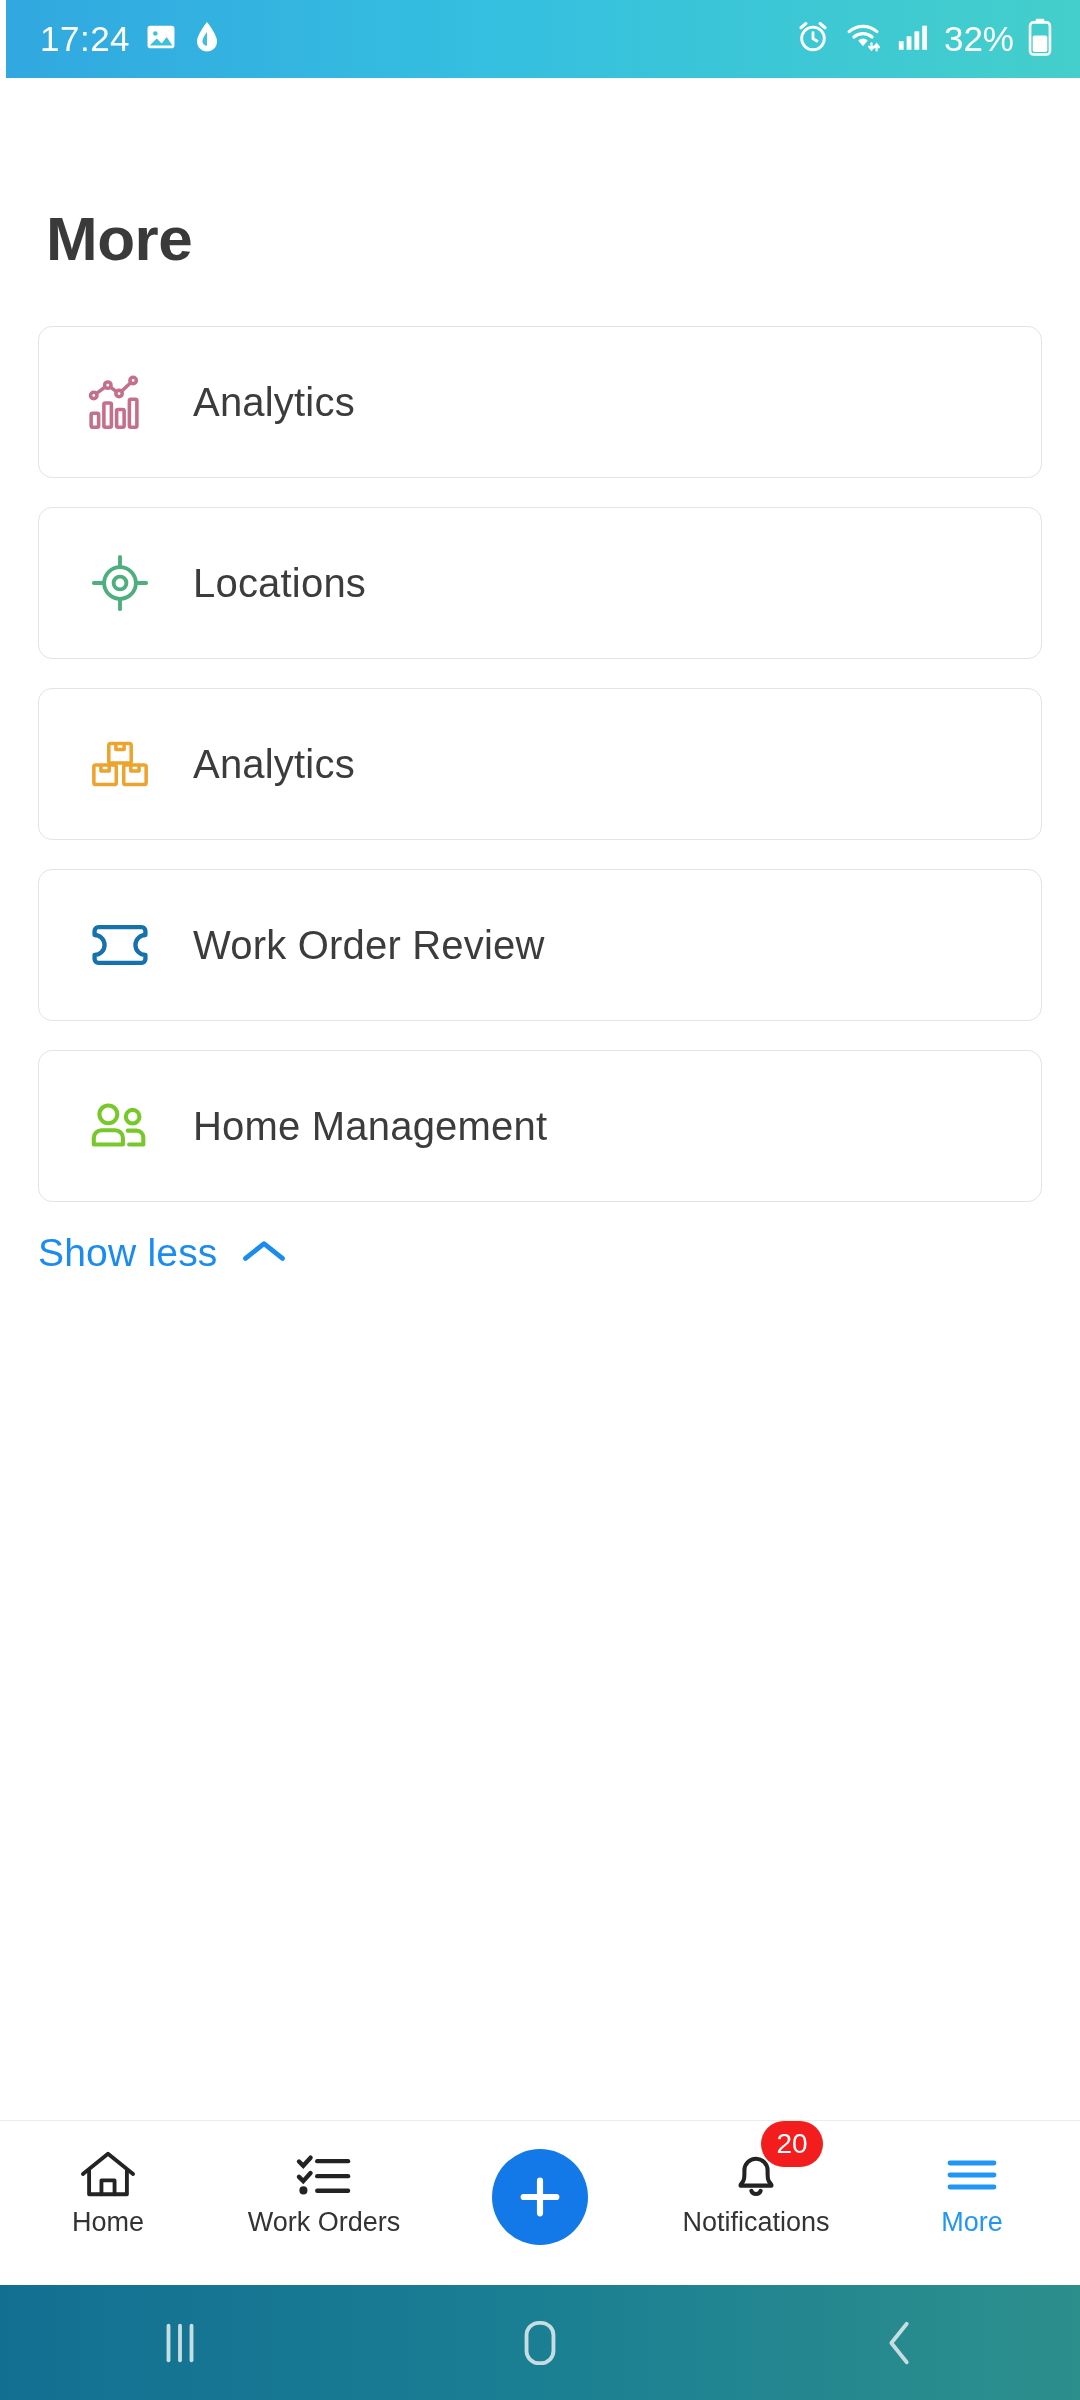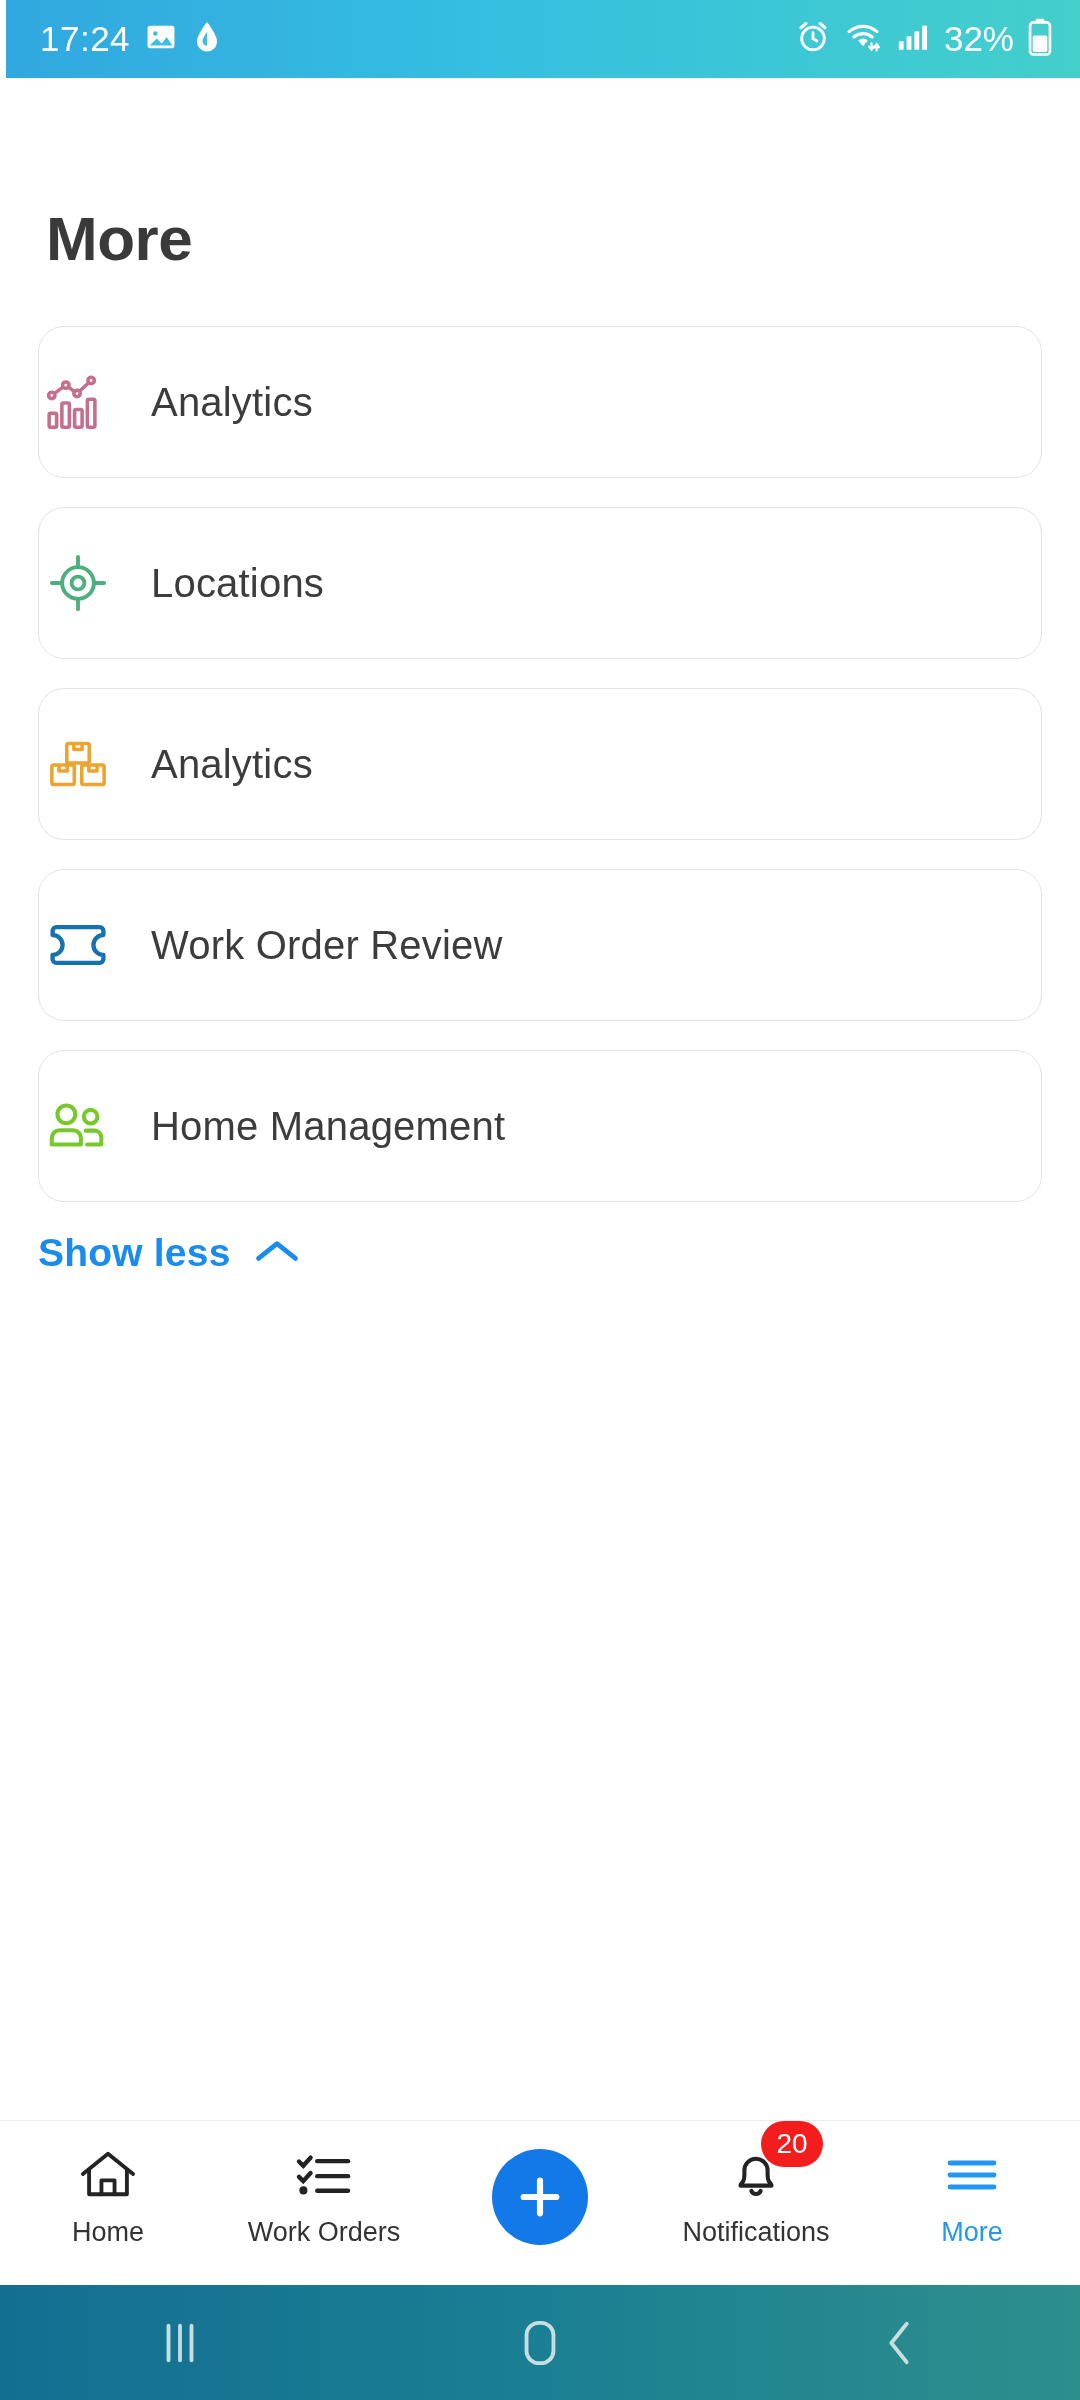--- a/index.html
+++ b/index.html
@@ -25,54 +25,54 @@
 
   
   .content { position:absolute; top:78px; left:0; width:1080px; }
   .page-title {
     font-size:62px; font-weight:bold; color:#3a3a3a;
     margin:125px 0 0 46px; letter-spacing:-0.5px;
   }
 
   .list { margin-top:52px; padding:0 38px; }
   .card {
-    height:152px; border:1.5px solid #e3e3e3; border-radius:26px;
+    height:152px; border:1.5px solid #e3e3e3; border-radius:14px;
     background:#fff; display:flex; align-items:center;
-    margin-bottom:29px;
+    padding-left:42px; margin-bottom:29px;
   }
   .card-ico {
     width:78px; min-width:78px; height:72px;
     display:flex; align-items:center; justify-content:center;
   }
   .card-label {
     font-size:40px; color:#3c3c3c; margin-left:34px;
     font-weight:400; letter-spacing:.2px;
   }
 
   .show-less {
     display:flex; align-items:center; gap:22px;
     margin:28px 0 0 38px;
   }
   .show-less-text {
-    font-size:39px; font-weight:bold; color:#1a8cf0; letter-spacing:.2px;
+    font-size:39px; font-weight:normal; color:#1a8cf0; letter-spacing:.2px;
   }
 
   
   .tabbar {
     position:absolute; left:0; bottom:115px; width:1080px; height:165px;
     background:#fff; border-top:1.5px solid #ededed;
     display:flex; align-items:flex-start;
   }
   .tab {
     flex:1; height:100%; display:flex; flex-direction:column;
     align-items:center; justify-content:flex-start; padding-top:22px;
     position:relative;
   }
   .tab-ico { height:64px; display:flex; align-items:center; position:relative; }
-  .tab-label { font-size:27px; color:#333; margin-top:10px; }
+  .tab-label { font-size:27px; color:#333; margin-top:0; }
   .tab-label.active { color:#2196f3; }
   .badge {
     position:absolute; top:-22px; left:34px;
     min-width:62px; height:46px; border-radius:24px; background:#f41d1d;
     color:#fff; font-size:28px; font-weight:500;
     display:flex; align-items:center; justify-content:center; padding:0 12px;
   }
   .fab {
     width:96px; height:96px; border-radius:50%; background:#1378e8;
     display:flex; align-items:center; justify-content:center;

